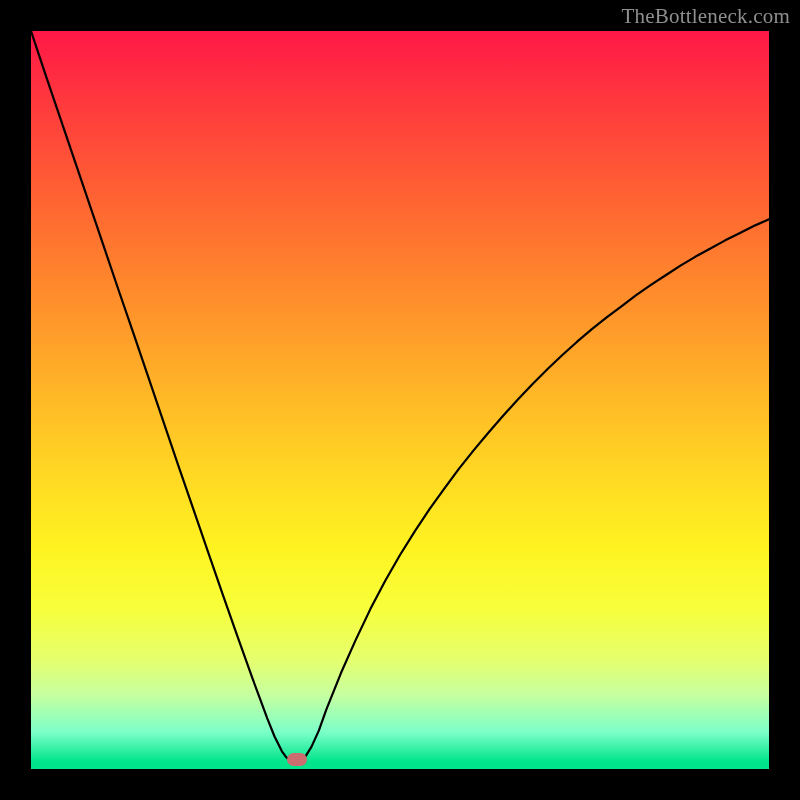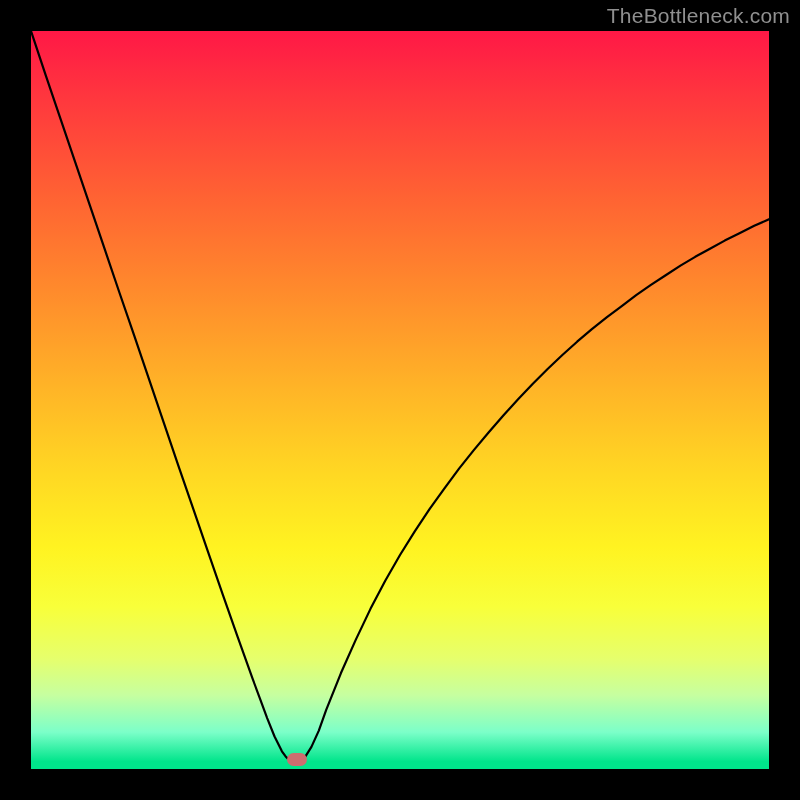--- a/index.html
+++ b/index.html
@@ -59,21 +59,21 @@
     position: absolute;
     width: 20px;
     height: 13px;
     background: #cc6d6f;
     border-radius: 7px;
   }
   .watermark {
     position: absolute;
     top: 4px;
     right: 10px;
-    font-family: Liberation Sans, sans-serif;
+    font-family: Liberation Serif, serif;
     font-size: 21px;
     color: #8f8f8f;
     letter-spacing: 0.2px;
   }
 </style>
 </head>
 <body>
 
 <div class="frame">
   <div class="plot">

